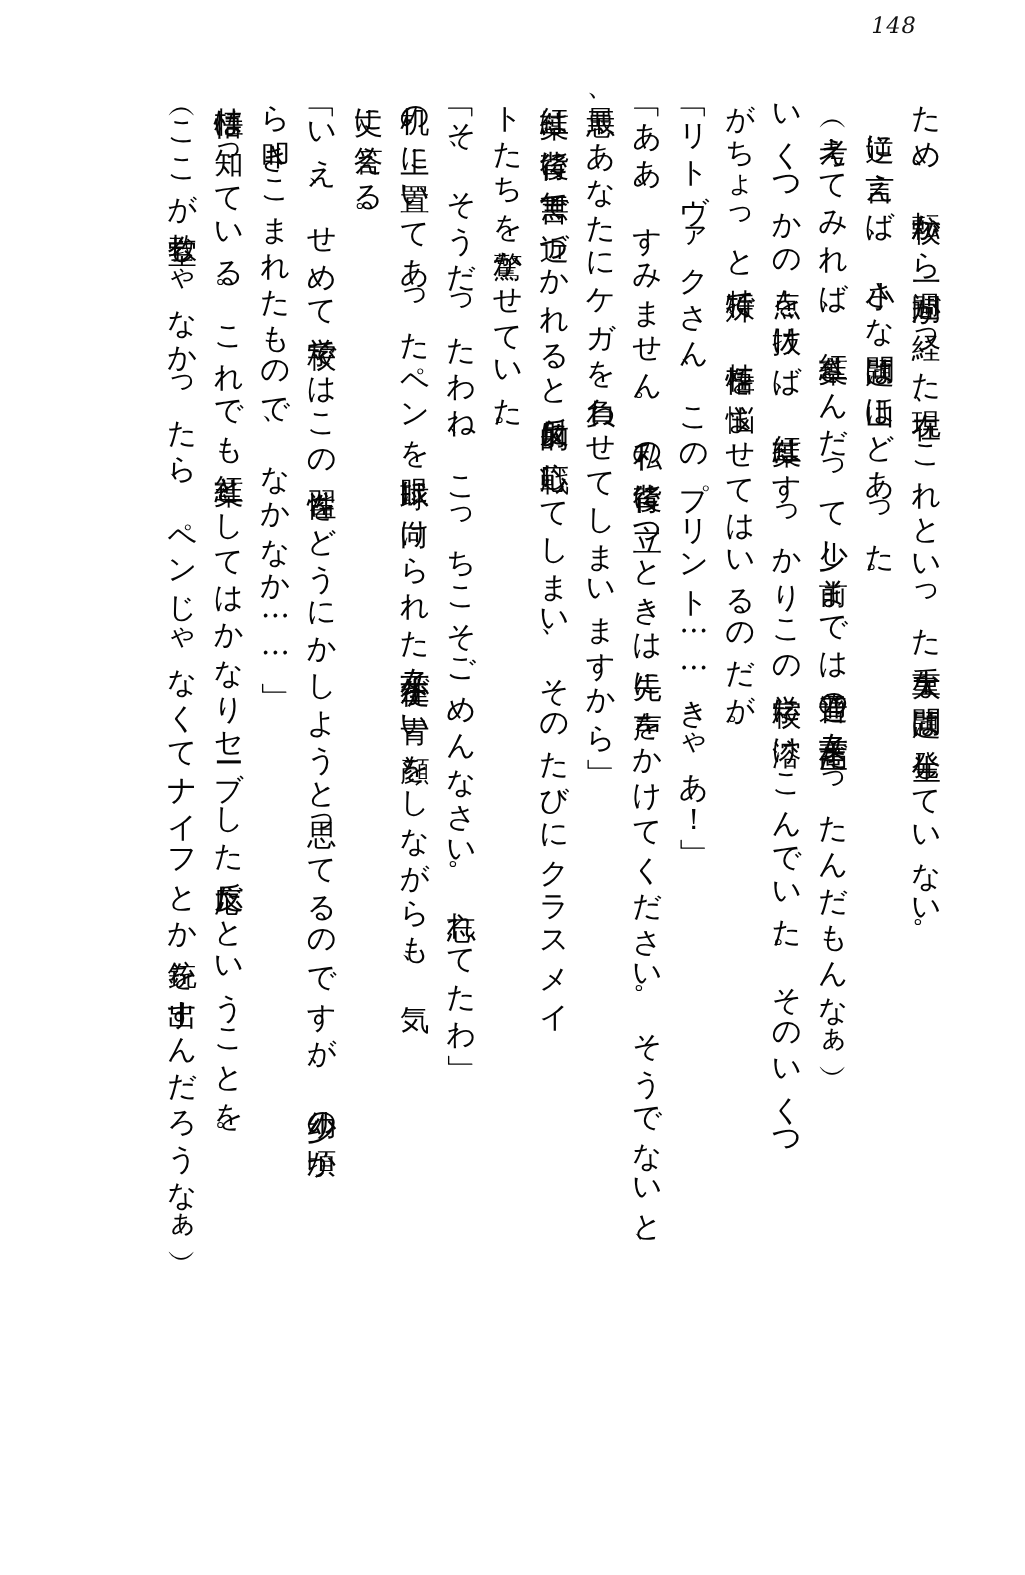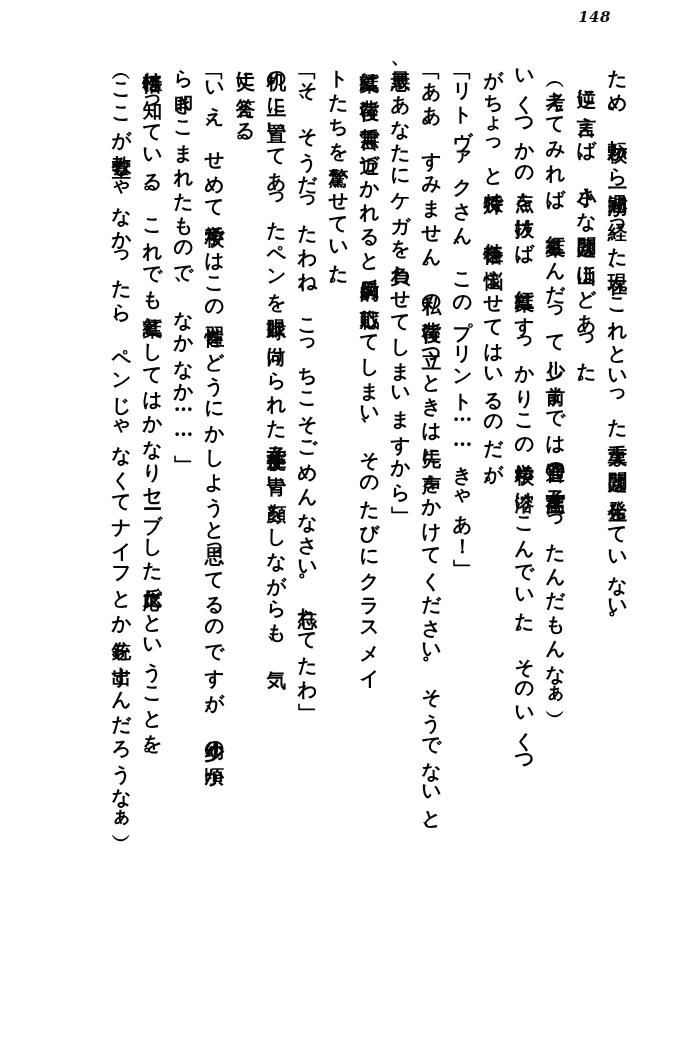--- a/index.html
+++ b/index.html
@@ -11,21 +11,20 @@
     font-family: "DejaVu Serif", "Liberation Serif", serif;
     color: #000000;
   }
   .page {
     position: relative;
     width: 683px;
     height: 1050px;
     background: #ffffff;
     overflow: hidden;
     box-sizing: border-box;
-    font-weight: bold;
   }
   
   .page-number {
     position: absolute;
     top: 8px;
     right: 72px;
     font-family: "DejaVu Serif", "Liberation Serif", serif;
     font-size: 15px;
     font-style: italic;
     letter-spacing: 0.5px;

